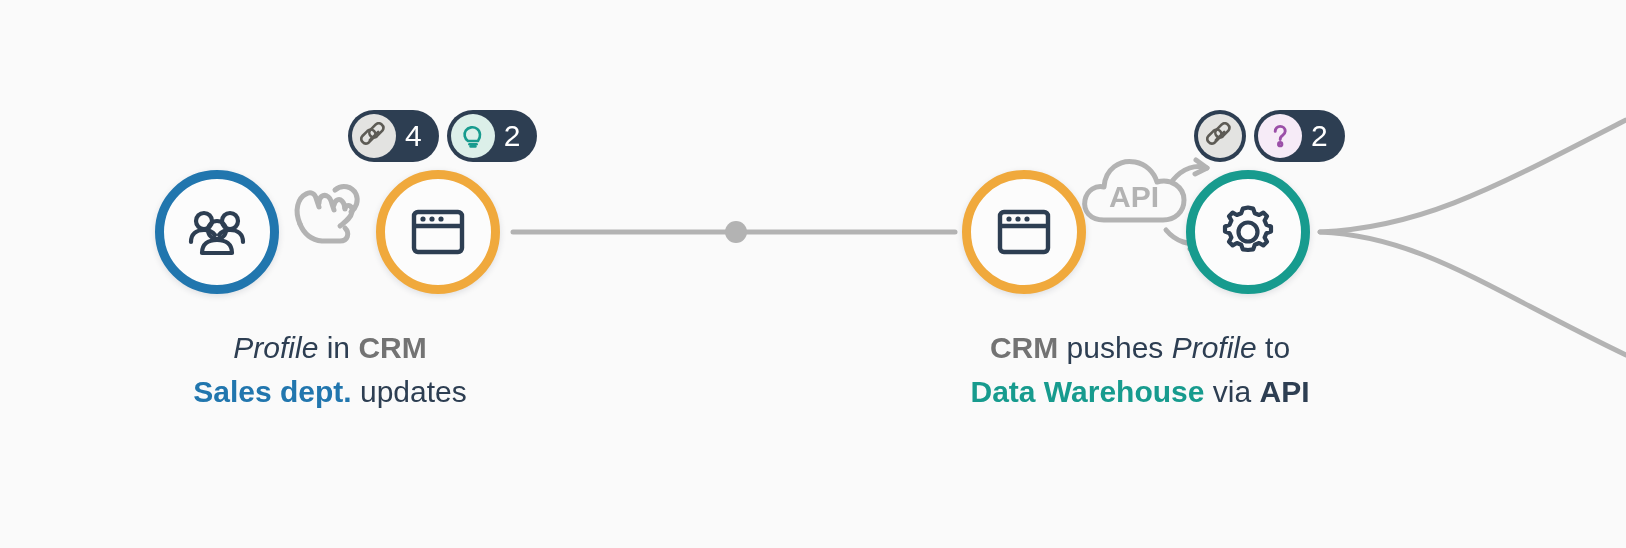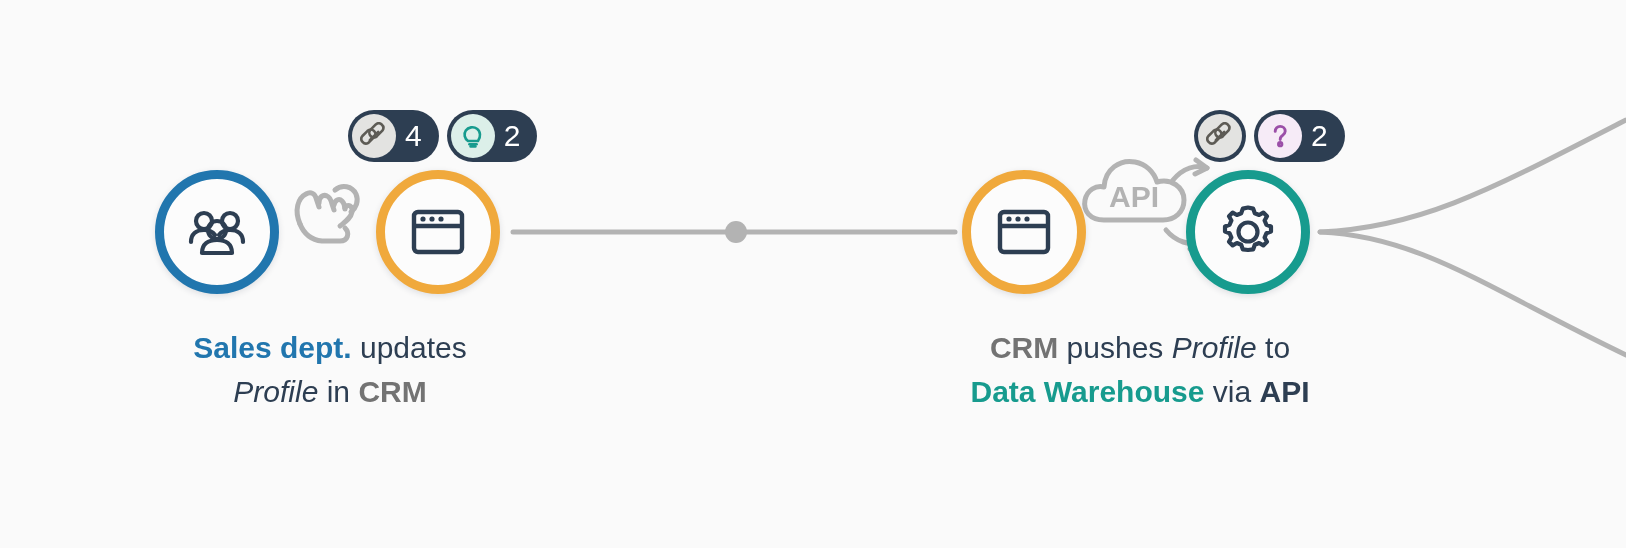--- a/index.html
+++ b/index.html
@@ -272,24 +272,24 @@
           </g>
         </svg>
       </span>
       <span class="badge-num">2</span>
     </div>
 
   </div>
 
   <div class="caption left">
     <div>
+      <span class="it">Profile</span><span> in </span><span class="b-orange">CRM</span>
+    </div>
+    <div>
       <span class="b-blue">Sales dept.</span><span> updates</span>
-    </div>
-    <div>
-      <span class="it">Profile</span><span> in </span><span class="b-orange">CRM</span>
     </div>
   </div>
 
   <div class="caption right">
     <div>
       <span class="b-orange">CRM</span><span> pushes </span><span class="it">Profile</span><span> to</span>
     </div>
     <div>
       <span class="b-teal">Data Warehouse</span><span> via </span><span class="b-navy">API</span>
     </div>

